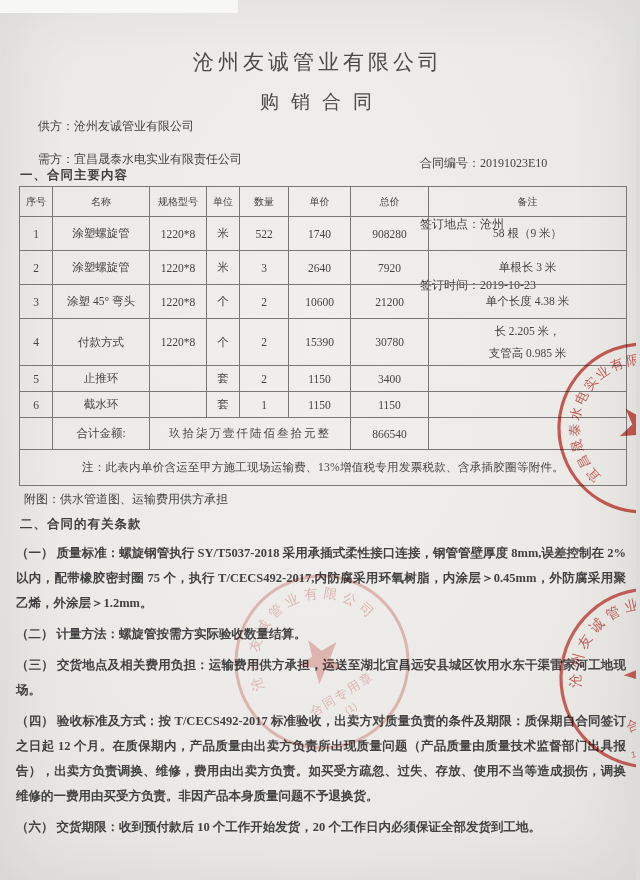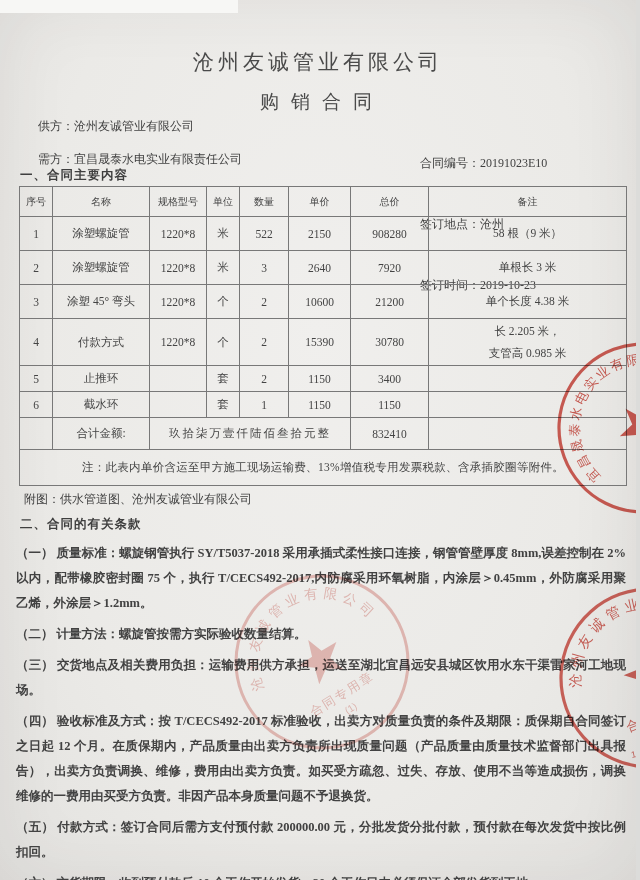--- a/index.html
+++ b/index.html
@@ -94,21 +94,21 @@
       <th>单价</th>
       <th>总价</th>
       <th>备注</th>
     </tr>
     <tr class="h-std">
       <td>1</td>
       <td>涂塑螺旋管</td>
       <td>1220*8</td>
       <td>米</td>
       <td>522</td>
-      <td>2150</td>
+      <td>1740</td>
       <td>908280</td>
       <td>58 根（9 米）</td>
     </tr>
     <tr class="h-std">
       <td>2</td>
       <td>涂塑螺旋管</td>
       <td>1220*8</td>
       <td>米</td>
       <td>3</td>
       <td>2640</td>
@@ -153,38 +153,37 @@
       <td>套</td>
       <td>1</td>
       <td>1150</td>
       <td>1150</td>
       <td></td>
     </tr>
     <tr class="h-total">
       <td></td>
       <td>合计金额:</td>
       <td colspan="4" class="amount-cn">玖拾柒万壹仟陆佰叁拾元整</td>
-      <td>832410</td>
+      <td>866540</td>
       <td></td>
     </tr>
     <tr class="h-note">
       <td colspan="8" class="note-cell">注：此表内单价含运至甲方施工现场运输费、13%增值税专用发票税款、含承插胶圈等附件。</td>
     </tr>
   </tbody>
     </table>
 
-  <div class="line attach-line">附图：供水管道图、沧州友诚管业有限公司</div>
+  <div class="line attach-line">附图：供水管道图、运输费用供方承担</div>
   <div class="sec-heading sec2">二、合同的有关条款</div>
 
   <div class="terms">
     <p><span class="tlabel">（一）</span><span>质量标准：螺旋钢管执行 SY/T5037-2018 采用承插式柔性接口连接，钢管管壁厚度 8mm,误差控制在 2%以内，配带橡胶密封圈 75 个，执行 T/CECS492-2017,内防腐采用环氧树脂，内涂层＞0.45mm，外防腐采用聚乙烯，外涂层＞1.2mm。</span></p>
     <p><span class="tlabel">（二）</span><span>计量方法：螺旋管按需方实际验收数量结算。</span></p>
     <p><span class="tlabel">（三）</span><span>交货地点及相关费用负担：运输费用供方承担，运送至湖北宜昌远安县城区饮用水东干渠雷家河工地现场。</span></p>
     <p><span class="tlabel">（四）</span><span>验收标准及方式：按 T/CECS492-2017 标准验收，出卖方对质量负责的条件及期限：质保期自合同签订之日起 12 个月。在质保期内，产品质量由出卖方负责所出现质量问题（产品质量由质量技术监督部门出具报告），出卖方负责调换、维修，费用由出卖方负责。如买受方疏忽、过失、存放、使用不当等造成损伤，调换维修的一费用由买受方负责。非因产品本身质量问题不予退换货。</span></p>
-    <p><span class="tlabel">（五）</span><span>付款方式：签订合同后需方支付预付款 200000.00 元，分批发货分批付款，预付款在每次发货中按比例扣回。</span></p>
     <p><span class="tlabel">（六）</span><span>交货期限：收到预付款后 10 个工作开始发货，20 个工作日内必须保证全部发货到工地。</span></p>
 
   </div>
 
   <svg id="stampA" class="stamp" width="190" height="190" viewBox="0 0 190 190">
     <g transform="rotate(-42 95 95)">
       <circle cx="95" cy="95" r="84" fill="none" stroke-width="3.2" stroke="#cc3d33"></circle>
       <defs>
           <path id="arcA" d="M 34.9 116.9 A 64 64 0 1 1 155.1 116.9" fill="none"></path>
         </defs>

